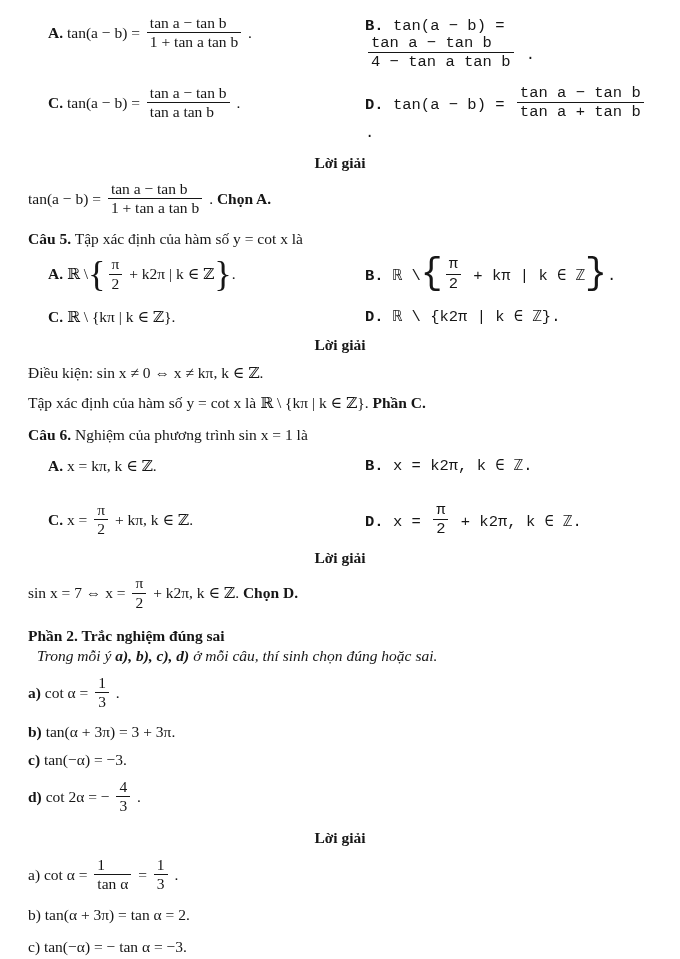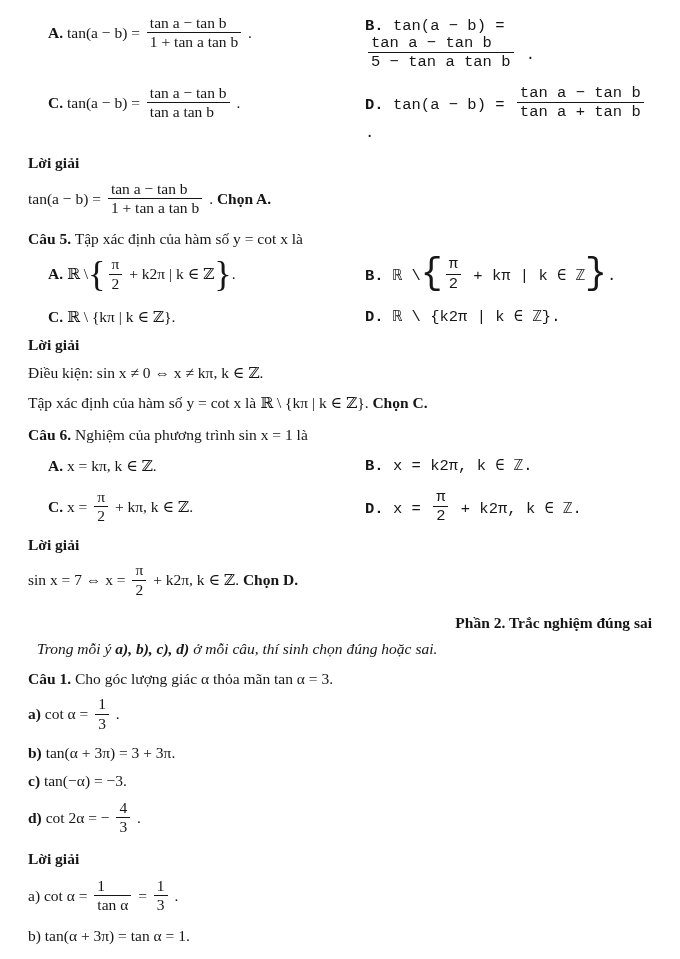--- a/index.html
+++ b/index.html
@@ -10,21 +10,21 @@
     color: #161616;
     font-family: "Liberation Serif", "DejaVu Serif", serif;
     font-size: 15.5px;
     overflow: hidden;
   }
   .page { padding: 16px 28px 0 28px; }
   .ln { line-height: 1.3; }
   .b { font-weight: 700; }
   .lab { font-weight: 700; }
   .lab-plain { font-weight: 400; }
-  .solhead { font-weight: 700; }
+  .solhead { text-align: center; font-weight: 700; }
   .grid2 { display: grid; grid-template-columns: 1fr 1fr; }
   .cellL { padding-left: 20px; }
   .cellR { padding-left: 25px; font-family: Liberation Mono, monospace; }
   .frac {
     display: inline-block;
     vertical-align: middle;
     text-align: left;
     line-height: 1.18;
     margin: 0 3px;
     position: relative;
@@ -39,44 +39,44 @@
     vertical-align: middle;
     line-height: 0.9;
     position: relative;
     top: -2px;
   }
   .italic { font-style: italic; margin-left: 9px; }
   .bi { font-weight: 700; font-style: italic; }
   .choice { font-weight: 700; }
 
   
-  .mb6  { margin-bottom: 6px; text-align: right; }
+  .mb6  { margin-bottom: 0; }
   .mb8  { margin-bottom: 8px; }
   .mb10 { margin-bottom: 10px; }
   .mb12 { margin-bottom: 12px; }
   .mb14 { margin-bottom: 8px; }
   .rg12 { row-gap: 12px; }
-  .rg14 { row-gap: 14px; }
+  .rg14 { row-gap: 27px; }
 </style>
 </head>
 <body>
 
 <div class="page">
 
   <div class="grid2 rg12 mb10">
     <div class="ln cellL">
       <span class="lab">A.</span>
       <span>tan(a − b) =</span>
       <span class="frac"><span class="fn">tan a − tan b</span><span class="fd">1 + tan a tan b</span></span>
       <span>.</span>
     </div>
     <div class="ln cellR">
       <span class="lab">B.</span>
       <span>tan(a − b) =</span>
-      <span class="frac"><span class="fn">tan a − tan b</span><span class="fd">5 − tan a tan b</span></span>
+      <span class="frac"><span class="fn">tan a − tan b</span><span class="fd">4 − tan a tan b</span></span>
       <span>.</span>
     </div>
     <div class="ln cellL">
       <span class="lab">C.</span>
       <span>tan(a − b) =</span>
       <span class="frac"><span class="fn">tan a − tan b</span><span class="fd">tan a tan b</span></span>
       <span>.</span>
     </div>
     <div class="ln cellR">
       <span class="lab">D.</span>
@@ -120,21 +120,21 @@
       <span>ℝ \ {k2π | k ∈ ℤ}.</span>
     </div>
   </div>
 
   <div class="ln solhead mb8">Lời giải</div>
 
   <div class="ln mb10">Điều kiện: sin x ≠ 0 ⇔ x ≠ kπ, k ∈ ℤ.</div>
 
   <div class="ln mb12">
     <span>Tập xác định của hàm số y = cot x là ℝ \ {kπ | k ∈ ℤ}.</span>
-    <span class="choice">Chọn C.</span>
+    <span class="choice">Phần C.</span>
   </div>
 
   <div class="ln mb10">
     <span class="b">Câu 6.</span>
     <span>Nghiệm của phương trình sin x = 1 là</span>
   </div>
 
   <div class="grid2 rg14 mb8">
     <div class="ln cellL">
       <span class="lab">A.</span>
@@ -167,24 +167,20 @@
     <span class="choice">Chọn D.</span>
   </div>
 
   <div class="ln b mb6">Phần 2. Trắc nghiệm đúng sai</div>
   <div class="ln italic mb10">
     <span>Trong mỗi ý</span>
     <span class="bi">a), b), c), d)</span>
     <span>ở mỗi câu, thí sinh chọn đúng hoặc sai.</span>
   </div>
 
-  <div class="ln mb8">
-    <span class="b">Câu 1.</span>
-    <span>Cho góc lượng giác α thỏa mãn tan α = 3.</span>
-  </div>
 
   <div class="ln mb8">
     <span class="lab">a)</span>
     <span>cot α =</span>
     <span class="frac"><span class="fn">1</span><span class="fd">3</span></span>
     <span>.</span>
   </div>
 
   <div class="ln mb14">
     <span class="lab">b)</span>
@@ -209,21 +205,21 @@
     <span class="lab-plain">a)</span>
     <span>cot α =</span>
     <span class="frac"><span class="fn">1</span><span class="fd">tan α</span></span>
     <span>=</span>
     <span class="frac"><span class="fn">1</span><span class="fd">3</span></span>
     <span>.</span>
   </div>
 
   <div class="ln mb12">
     <span class="lab-plain">b)</span>
-    <span>tan(α + 3π) = tan α = 1.</span>
+    <span>tan(α + 3π) = tan α = 2.</span>
   </div>
 
   <div class="ln mb12">
     <span class="lab-plain">c)</span>
     <span>tan(−α) = − tan α = −3.</span>
   </div>
 
 </div>
 
 </body></html>

